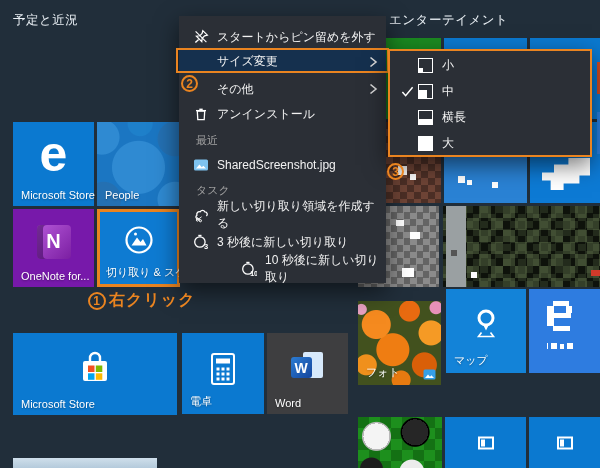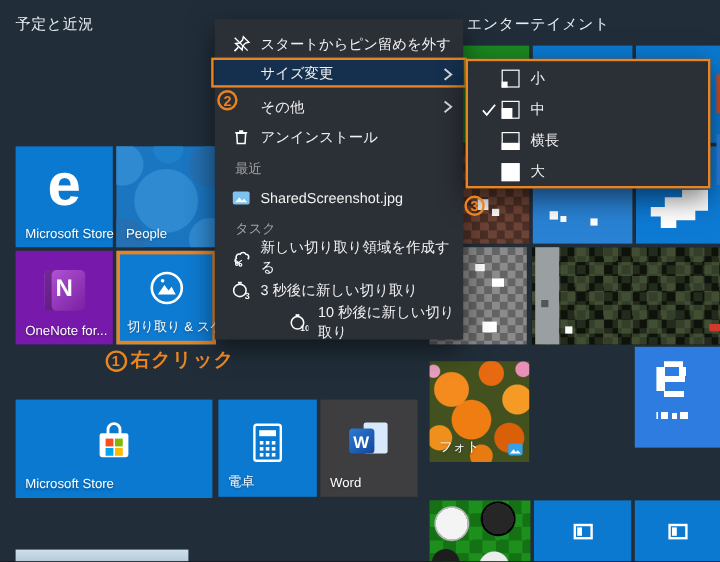--- a/index.html
+++ b/index.html
@@ -204,20 +204,28 @@
     <span class="px" style="left:148px;top:64px;width:9px;height:6px;background:#d03a2a;"></span>
   </div>
 
   <div class="tile photos" style="left:358px;top:301px;width:83px;height:84px;">
     <div class="tlabel">フォト</div>
     <svg style="position:absolute;right:5px;bottom:5px;" width="13" height="11" viewBox="0 0 13 11">
       <rect x="0.5" y="0.5" width="12" height="10" rx="1.5" fill="#35a0e8"></rect>
       <path d="M2 9 l3-3.6 2 2.4 1.4-1.6 2.6 2.8z" fill="#fff"></path>
     </svg>
   </div>
+  <div class="tile maps" style="left:446px;top:289px;width:80px;height:84px;">
+    <svg style="position:absolute;left:50%;top:42%;transform:translate(-50%,-50%);" width="30" height="32" viewBox="0 0 30 32">
+      <circle cx="15" cy="10" r="7" fill="none" stroke="#fff" stroke-width="3"></circle>
+      <path d="M12 16.5 L15 22.5 L18 16.5 Z" fill="#fff"></path>
+      <path d="M10.5 24.5 L7.5 28.5 H22.5 L19.5 24.5" fill="none" stroke="#fff" stroke-width="1.6"></path>
+    </svg>
+    <div class="tlabel">マップ</div>
+  </div>
   <div class="tile" style="left:529px;top:289px;width:71px;height:84px;background:#2e7ce0;">
     <svg style="position:absolute;left:18px;top:12px;" width="30" height="50" viewBox="0 0 30 50" shape-rendering="crispEdges">
       <g fill="#fff">
         <rect x="6" y="0" width="16" height="5"></rect>
         <rect x="0" y="5" width="7" height="20"></rect>
         <rect x="7" y="12" width="17" height="5"></rect>
         <rect x="19" y="5" width="6" height="7"></rect>
         <rect x="6" y="25" width="17" height="5"></rect>
         <rect x="-8" y="42" width="9" height="6"></rect>
         <rect x="4" y="42" width="6" height="6"></rect>

